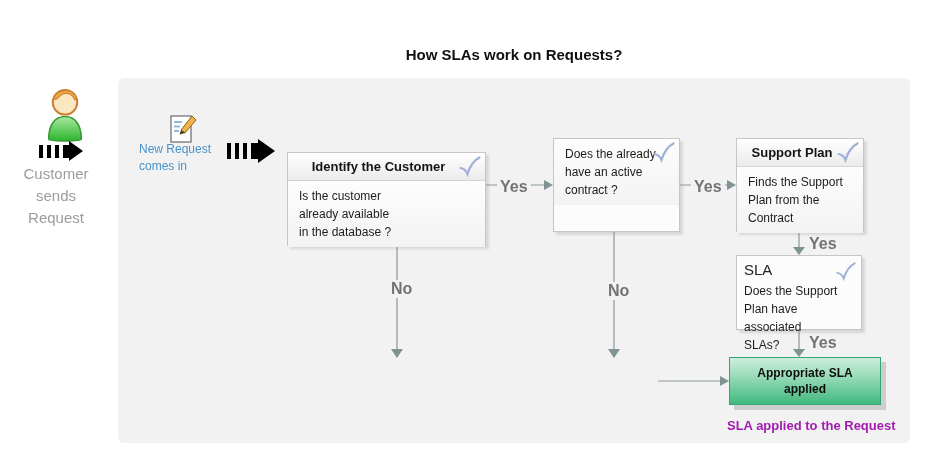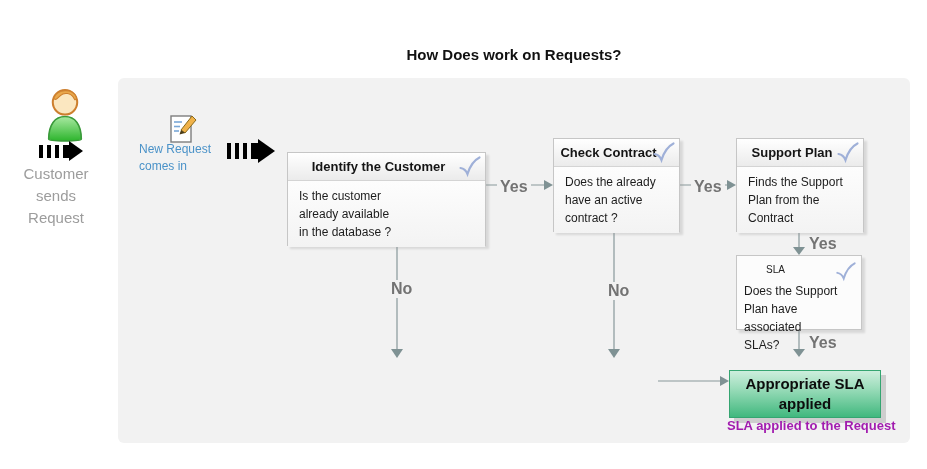--- a/index.html
+++ b/index.html
@@ -27,22 +27,22 @@
     background:linear-gradient(#ffffff,#ebebeb);
     border-bottom:1px solid #d4d4d4;padding-right:16px;
   }
   .dbox .bdy{
     padding:6px 6px 6px 11px;font-size:12px;line-height:1.5;color:#1c1c1c;
     white-space:pre-line;background:linear-gradient(#fdfdfd,#f3f3f3);
   }
   .check{position:absolute;top:2px;right:3px;}
   
   .sla-title{
-    display:block;font-size:10px;font-weight:normal;color:#222;
-    padding:6px 0 2px 7px;line-height:16px;margin-left:22px;
+    display:block;font-size:15px;font-weight:normal;color:#222;
+    padding:6px 0 2px 7px;line-height:16px;
   }
   .sla-box .bdy{padding:2px 4px 6px 7px;background:none;}
   
   .result-bar{
     position:absolute;z-index:3;display:flex;align-items:center;justify-content:center;
     text-align:center;font-weight:bold;color:#0d0d0d;
     border:1px solid #a9bbca;
     background:linear-gradient(#f4f8fb,#eef3f8 30%,#b9cbdc);
     box-shadow:5px 5px 0 rgba(177,177,177,0.55);
   }
@@ -79,21 +79,21 @@
   .sa-small .bar{width:4px;height:13px;}
   .sa-small .bar.thick{width:6px;margin-right:0;}
   .sa-small .head{width:0;height:0;border-top:10px solid transparent;border-bottom:10px solid transparent;border-left:14px solid #000;}
   .icon-wrap{position:absolute;z-index:3;}
 </style>
 </head>
 <body>
 
 <div id="stage">
 
-  <h1 id="page-title">How Does work on Requests?</h1>
+  <h1 id="page-title">How SLAs work on Requests?</h1>
 
   <div class="panel"></div>
 
   <svg id="connectors" width="927" height="469" viewBox="0 0 927 469">
     <g stroke="#87989a" stroke-width="1.2">
       <line x1="485" y1="185" x2="545" y2="185"></line>
       <line x1="679" y1="185" x2="728" y2="185"></line>
       <line x1="397" y1="231" x2="397" y2="350"></line>
       <line x1="614" y1="231" x2="614" y2="350"></line>
       <line x1="799" y1="231" x2="799" y2="248"></line>
@@ -164,21 +164,20 @@
       <svg width="24" height="23" viewBox="0 0 24 23">
           <path d="M2.5 13 C6 13.5 8.5 16.5 9.5 19 C12 11 16.5 5 21.5 2.5" stroke="#9fb0d8" stroke-width="2.2" fill="none" stroke-linecap="round"></path>
         </svg>
     </span>
     <div class="bdy">Is the customer
 already available
 in the database ?</div>
   </div>
 
   <div class="dbox" style="left:553px;top:138px;width:125px;height:92px;">
-    <div class="hdr">Check Contract</div>
     <span class="check">
       <svg width="24" height="23" viewBox="0 0 24 23">
           <path d="M2.5 13 C6 13.5 8.5 16.5 9.5 19 C12 11 16.5 5 21.5 2.5" stroke="#9fb0d8" stroke-width="2.2" fill="none" stroke-linecap="round"></path>
         </svg>
     </span>
     <div class="bdy">Does the already
 have an active
 contract ?</div>
   </div>
 
@@ -207,18 +206,18 @@
   </div>
 
   <span class="lbl onln" style="left:497px;top:178px;">Yes</span>
   <span class="lbl onln" style="left:691px;top:178px;">Yes</span>
   <span class="lbl" style="left:806px;top:235px;">Yes</span>
   <span class="lbl" style="left:806px;top:334px;">Yes</span>
   <span class="lbl onln" style="left:388px;top:280px;">No</span>
   <span class="lbl onln" style="left:605px;top:282px;">No</span>
 
 
-  <div class="result-bar result-green" style="left:729px;top:370px;width:150px;height:46px;font-size:15px;">Appropriate SLA
+  <div class="result-bar result-green" style="left:729px;top:357px;width:150px;height:46px;font-size:12px;">Appropriate SLA
 applied</div>
 
   <div class="footer-note">SLA applied to the Request</div>
 
 </div>
 
 </body></html>

